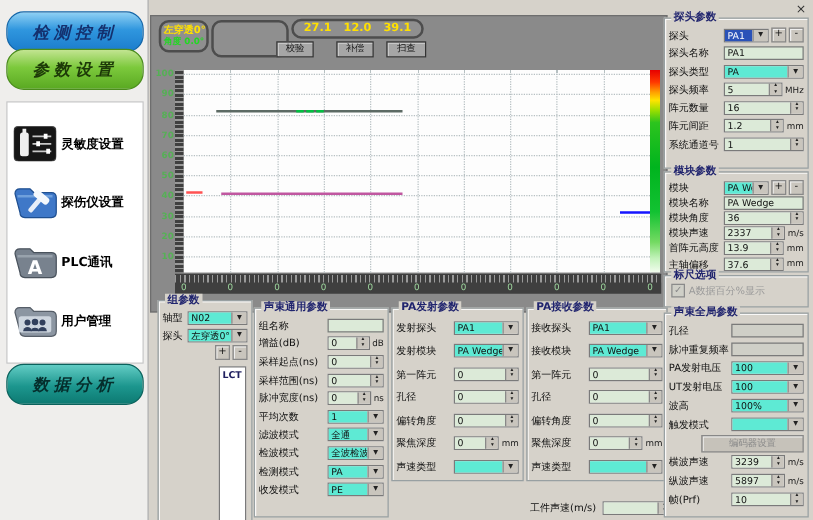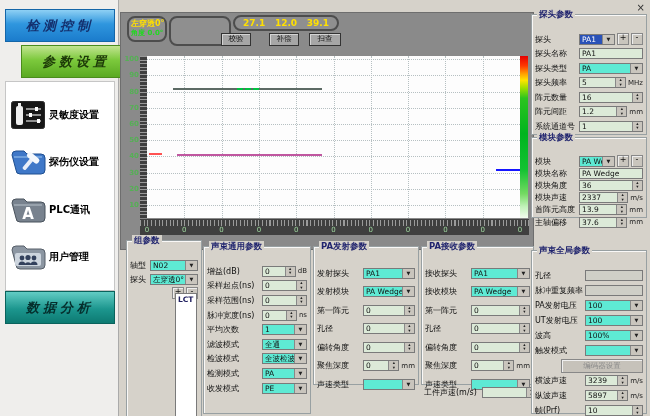--- a/index.html
+++ b/index.html
@@ -1,25 +1,25 @@
 <!DOCTYPE html>
 <html><head>
 <meta charset="utf-8">
 <style>
   html,body{margin:0;padding:0;width:650px;height:416px;overflow:hidden;
     font-family:"DejaVu Sans",sans-serif;background:#d6d2ca;font-size:9px;color:#111;}
   .screen{position:relative;width:650px;height:416px;}
 
   
   .sidebar{position:absolute;left:0;top:0;width:118px;height:416px;background:#efeeec;border-right:1px solid #aaa;}
-  .side-btn{position:absolute;left:5px;width:108px;height:31px;border-radius:0;
+  .side-btn{position:absolute;left:5px;width:108px;height:31px;border-radius:14px;
     display:flex;align-items:center;justify-content:center;cursor:pointer;
     font-family:"DejaVu Serif",serif;font-style:italic;font-weight:bold;font-size:13px;letter-spacing:4px;}
   .btn-detect{top:9px;background:linear-gradient(#8ed0f4,#2f96de 45%,#1b7ccc);border:1px solid #1466a8;color:#14306e;}
-  .btn-param{top:45px;background:linear-gradient(#c2e491,#7cc93c 45%,#5aa922);border:1px solid #4a8c1c;color:#1d3a08;margin-left:16px;}
+  .btn-param{top:39px;background:linear-gradient(#c2e491,#7cc93c 45%,#5aa922);border:1px solid #4a8c1c;color:#1d3a08;}
   .btn-analysis{top:291px;background:linear-gradient(#62ccc4,#1c968e 55%,#0d7a72);border:1px solid #0a625c;color:#052e2c;}
   .menu-panel{position:absolute;left:5px;top:81px;width:108px;height:208px;background:#fff;border:1px solid #c6c6c6;
     display:flex;flex-direction:column;justify-content:space-evenly;}
   .menu-item{display:flex;align-items:center;gap:2px;padding-left:3px;cursor:pointer;}
   .micon{flex:0 0 38px;height:30px;display:flex;align-items:center;justify-content:center;}
   .mlabel{font-weight:bold;font-size:10px;color:#000;}
 
   
   .main{position:absolute;left:118px;top:0;width:532px;height:416px;}
   .win-title{position:absolute;left:10px;top:1px;font-size:12px;color:#222;margin-top:40px;}
@@ -50,21 +50,21 @@
   .trace.dashed{height:0;border-top:2px dashed;}
   .colorbar{position:absolute;left:399px;top:43px;width:8px;height:162px;
     background:linear-gradient(to bottom,#e60000 0%,#ff3800 6%,#ffa000 11%,#ffe400 15%,#9ade00 20%,#2cc41e 26%,#00b41e 48%,#12c232 70%,#74da62 85%,#c2f2ba 93%,#f2fcee 100%);}
   .hruler{position:absolute;left:19px;top:206px;width:389px;height:16px;background:#3f3f3f;}
   .hticks{height:6px;margin-top:1px;background-image:repeating-linear-gradient(to right,#9a9a9a 0 1px,transparent 1px 3.7px);}
   .xlabels{position:absolute;left:7px;top:7px;width:373px;height:9px;}
   .xtick{position:absolute;transform:translateX(-50%);font-size:7px;color:#9ed89e;}
 
   
   .pgroup{position:absolute;border:1px solid #98a0a2;box-shadow:inset 1px 1px 0 rgba(255,255,255,.85);
-    background:#d6d2ca;box-sizing:border-box;padding-top:17px;}
+    background:#d6d2ca;box-sizing:border-box;padding-top:6px;}
   .legend{position:absolute;top:-6px;left:5px;background:#d6d2ca;padding:0 2px;font-size:8.5px;font-weight:bold;color:#20246e;line-height:10px;white-space:nowrap;}
   .rows{padding:0 3px;}
   .prow{height:var(--rh,14.5px);display:flex;align-items:center;}
   .prow.pmr{justify-content:flex-end;}
   .prow.indent{padding-left:26px;}
   .plabel{flex:0 0 var(--lw,42px);font-size:8px;color:#101010;overflow:hidden;white-space:nowrap;}
   .field{display:flex;flex:1;height:11px;border:1px solid #7a7a7a;background:#fff;box-sizing:border-box;min-width:0;}
   .tbox{align-items:center;padding:0 2px;font-size:7.5px;background:#dcead8;}
   .tbox.dis{background:#cfcfc7;}
   .ddval{flex:1;font-size:7.5px;line-height:9px;padding:0 2px;background:#5eead4;overflow:hidden;white-space:nowrap;}
@@ -83,21 +83,21 @@
   .cbbox{width:9px;height:9px;border:1px solid #8a8a8a;background:#cfcfc7;font-size:8px;line-height:8px;text-align:center;color:#8a8a8a;margin-right:3px;}
   .cblabel{font-size:8px;color:#9a9a9a;}
   .listbox{position:absolute;left:4px;right:4px;top:52px;bottom:4px;background:#fff;border:1px solid #7a7a7a;cursor:pointer;margin-left:44px;}
   .litem{font-size:7.5px;color:#202060;padding:1px 2px;font-weight:bold;}
 
   #g-group{left:8px;top:240px;width:76px;height:212px;--lw:20px;--rh:14px;}
   #g-common{left:85px;top:246px;width:108px;height:168px;--lw:55px;--rh:14.6px;}
   #g-patx{left:195px;top:246px;width:106px;height:139px;--lw:46px;--rh:18.5px;}
   #g-tcg{left:195px;top:388px;width:106px;height:26px;--lw:40px;--rh:15px;padding-top:5px;}
   #g-parx{left:303px;top:246px;width:113px;height:139px;--lw:46px;--rh:18.5px;}
-  #workpiece-row{position:absolute;left:303px;top:385px;width:113px;--lw:58px;--rh:15px;}
+  #workpiece-row{position:absolute;left:303px;top:399px;width:113px;--lw:58px;--rh:15px;}
   #g-probe{left:413px;top:14px;width:116px;height:121px;--lw:44px;--rh:14.5px;}
   #g-module{left:413px;top:137px;width:116px;height:81px;--lw:44px;--rh:12.2px;}
   #g-ruler{left:413px;top:220px;width:116px;height:26px;padding-top:4px;}
   #g-global{left:413px;top:250px;width:116px;height:164px;--lw:50px;--rh:15px;}
 </style>
 </head>
 <body>
 
 <div class="screen">
 
@@ -271,20 +271,24 @@
         </div>
       <div class="listbox">
         <div class="litem">LCT</div>
       </div>
     </div>
 
     <div class="pgroup" id="g-common">
       <span class="legend">声束通用参数</span>
       <div class="rows">
           <div class="prow">
+            <span class="plabel">组名称</span>
+            <span class="field tbox"></span>
+          </div>
+          <div class="prow">
             <span class="plabel">增益(dB)</span>
             <span class="field">
               <span class="spval">0</span>
               <span class="spbtns">
                 <span class="spu">▴</span>
                 <span class="spd">▾</span>
               </span>
             </span>
             <span class="unit">dB</span>
           </div>
@@ -630,20 +634,27 @@
               <span class="spbtns">
                 <span class="spu">▴</span>
                 <span class="spd">▾</span>
               </span>
             </span>
             <span class="unit">mm</span>
           </div>
         </div>
     </div>
 
+    <div class="pgroup" id="g-ruler">
+      <span class="legend">标尺选项</span>
+      <div class="cbrow">
+        <span class="cbbox">✓</span>
+        <span class="cblabel">A数据百分%显示</span>
+      </div>
+    </div>
 
     <div class="pgroup" id="g-global">
       <span class="legend">声束全局参数</span>
       <div class="rows">
           <div class="prow">
             <span class="plabel">孔径</span>
             <span class="field tbox dis"></span>
           </div>
           <div class="prow">
             <span class="plabel">脉冲重复频率</span>

